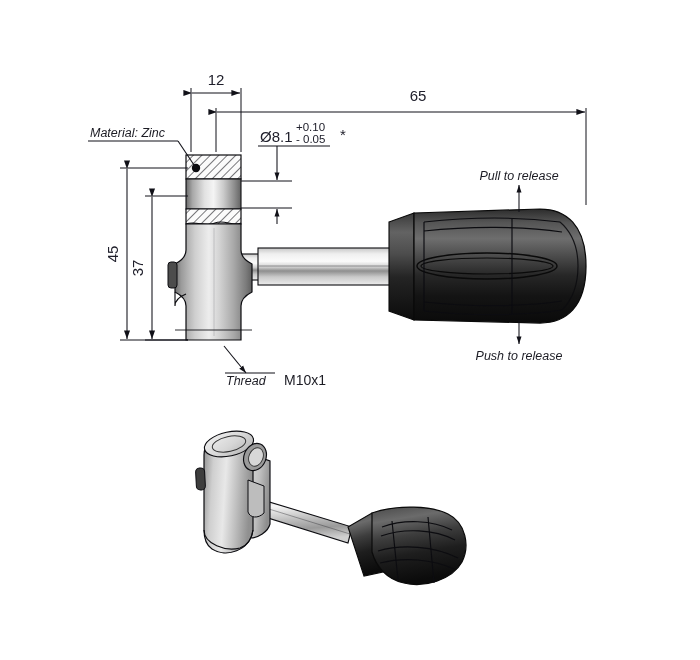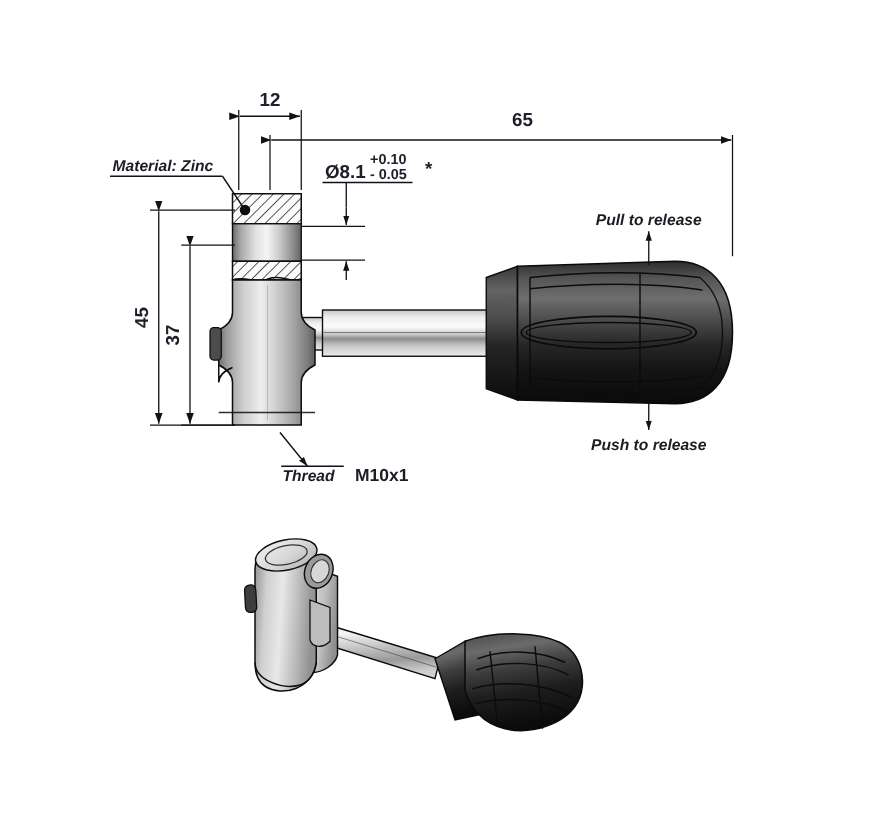--- a/index.html
+++ b/index.html
@@ -13,21 +13,20 @@
     font-family: "Liberation Sans", sans-serif;
     overflow: hidden;
     position: relative;
   }
   #drawing-root {
     position: absolute;
     left: 0;
     top: 0;
     width: 624px;
     height: 660px;
-    font-weight: bold;
   }
   svg.cad {
     display: block;
     width: 700px;
     height: 660px;
   }
   text {
     font-family: "Liberation Sans", sans-serif;
     fill: #1a1a22;
   }

